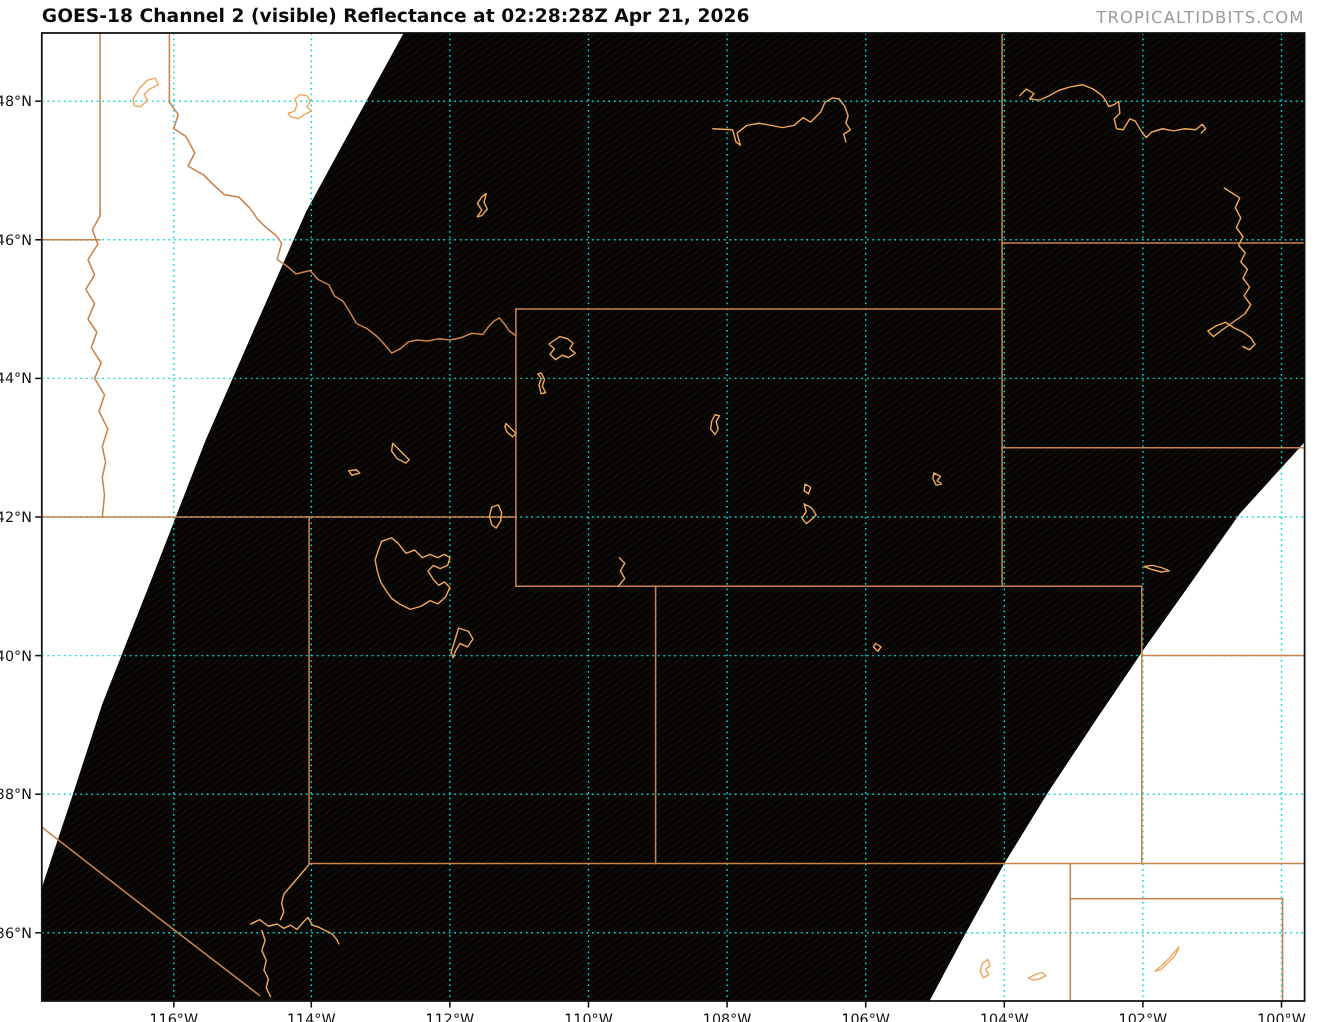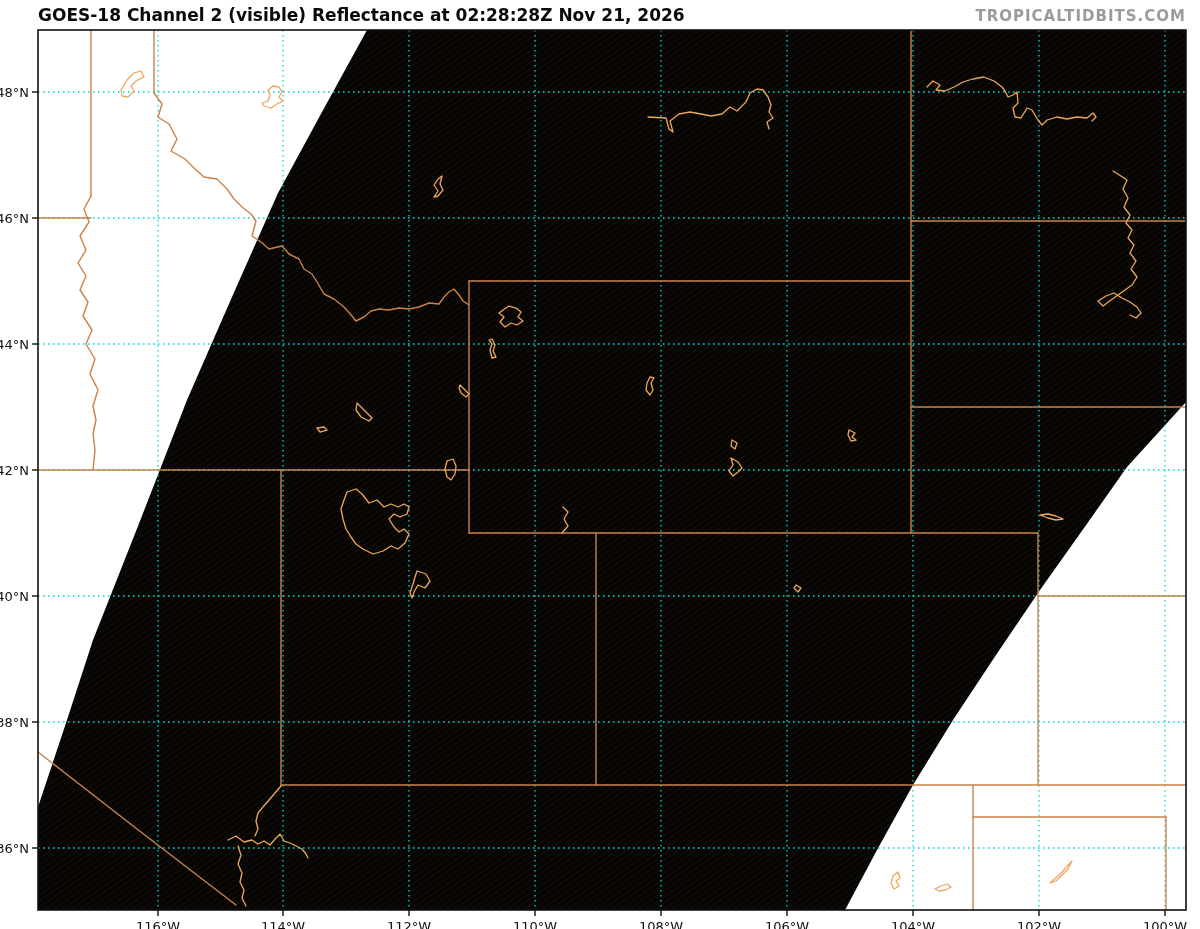--- a/index.html
+++ b/index.html
@@ -1,27 +1,27 @@
 <!DOCTYPE html>
 <html><head>
 <meta charset="utf-8">
 <style>
   html,body{margin:0;padding:0;background:#ffffff;}
   .page{position:relative;width:1200px;height:929px;background:#ffffff;overflow:hidden;
         font-family:"DejaVu Sans","Liberation Sans",sans-serif;}
   .chart-title{position:absolute;left:38px;top:5px;font-size:17px;font-weight:bold;color:#0a0a0a;white-space:nowrap;}
-  .watermark{position:absolute;right:14px;top:7px;font-size:15px;font-weight:bold;color:#9b9b9b;letter-spacing:1px;white-space:nowrap;}
+  .watermark{position:absolute;right:14px;top:7px;font-size:15px;font-weight:normal;color:#9b9b9b;letter-spacing:1px;white-space:nowrap;}
   svg{position:absolute;left:0;top:0;}
   .axis-label{font-size:13px;fill:#111;font-family:"DejaVu Sans","Liberation Sans",sans-serif;}
 </style>
 </head>
 <body>
 
 <div class="page">
-  <div class="chart-title">GOES-18 Channel 2 (visible) Reflectance at 02:28:28Z Nov 21, 2026</div>
+  <div class="chart-title">GOES-18 Channel 2 (visible) Reflectance at 02:28:28Z Apr 21, 2026</div>
   <div class="watermark">TROPICALTIDBITS.COM</div>
 
   <svg id="map-svg" width="1200" height="929" viewBox="0 0 1200 929">
     <defs>
       <pattern id="scanlines" width="5" height="5" patternUnits="userSpaceOnUse" patternTransform="rotate(-35)">
         <rect width="5" height="5" fill="#060504"></rect>
         <line x1="0" y1="0.5" x2="5" y2="0.5" stroke="#120e08" stroke-width="1.4"></line>
       </pattern>
     </defs>
     <g id="map-layer">

